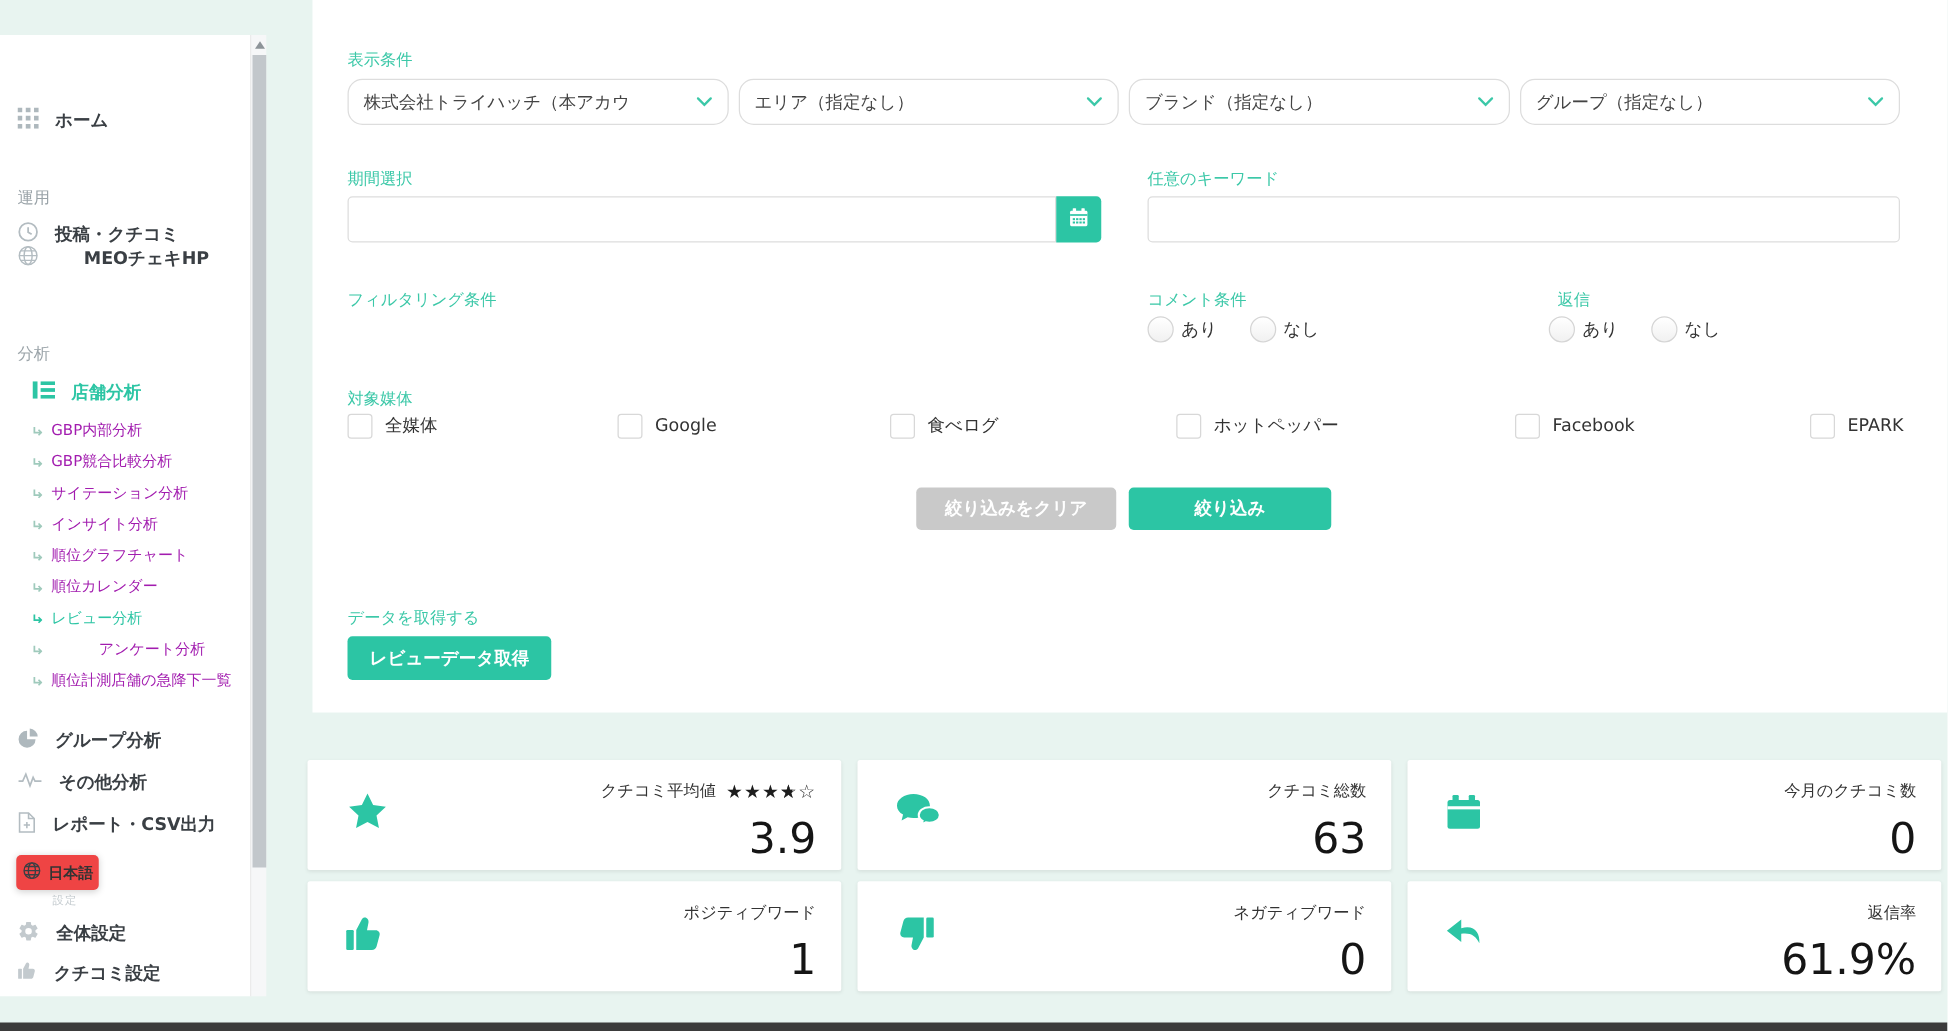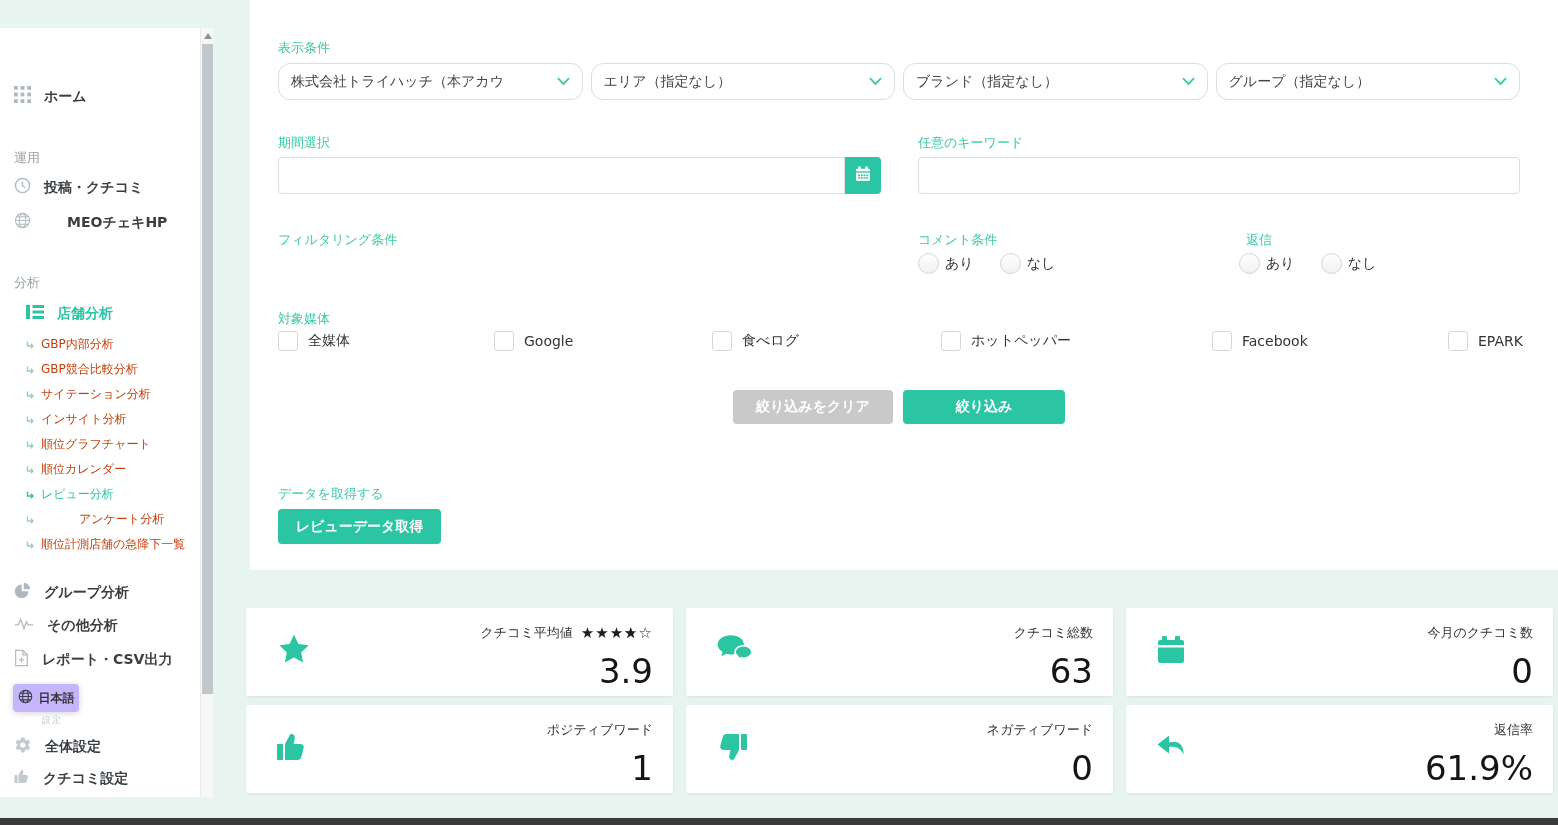--- a/index.html
+++ b/index.html
@@ -5,24 +5,24 @@
   * { margin:0; padding:0; box-sizing:border-box; }
   html,body { width:1558px; height:825px; }
   body { position:relative; background:#e8f4f0; font-family:"DejaVu Sans","Liberation Sans",sans-serif; color:#333; overflow:hidden; }
 
   
   #sidebar { position:absolute; left:0; top:28px; width:200px; height:769px; background:#fff; }
   .srow { position:absolute; left:14px; display:flex; align-items:center; gap:13px; cursor:pointer; }
   .srow .slabel { font-size:14px; font-weight:bold; color:#3a3f44; white-space:nowrap; }
   .ssec { position:absolute; left:14px; font-size:13px; color:#9aa3a8; }
   .ssub { position:absolute; left:26px; display:flex; align-items:center; gap:7px; cursor:pointer; }
-  .ssub .sublabel { font-size:12px; color:#c2410c; white-space:nowrap; }
+  .ssub .sublabel { font-size:12px; color:#a21caf; white-space:nowrap; }
   .ssub.active .sublabel { color:#2cc5a4; }
   .srow.active .slabel { color:#2cc5a4; }
-  .lang-box { position:absolute; left:13px; top:656px; width:66px; height:28px; background:#c4b5fd; border-radius:4px;
+  .lang-box { position:absolute; left:13px; top:656px; width:66px; height:28px; background:#ef4444; border-radius:4px;
               box-shadow:0 1px 6px rgba(0,0,0,.18); display:flex; align-items:center; justify-content:center; gap:6px;
               font-size:12px; font-weight:bold; color:#333; cursor:pointer; z-index:5; }
   .faint-settings { position:absolute; left:42px; top:686px; font-size:9px; color:#c4cbcf; letter-spacing:1px; }
 
   
   #scrollbar { position:absolute; left:200px; top:28px; width:13px; height:769px; background:#f6f7f8; border-left:1px solid #ebebeb; }
   #scroll-arrow { position:absolute; left:3px; top:5px; width:0; height:0; border-left:4px solid transparent; border-right:4px solid transparent; border-bottom:6px solid #8d9499; }
   #scroll-thumb { position:absolute; left:1px; top:16px; width:11px; height:650px; background:#c2c7cb; }
 
   
@@ -100,21 +100,21 @@
   <div class="srow" style="top:149px;">
     <span>
       <svg width="17" height="17" viewBox="0 0 18 18">
           <circle cx="9" cy="9" r="7.5" fill="none" stroke="#b3bcc1" stroke-width="1.5"></circle>
           <path d="M9 5v4.3l3 1.8" fill="none" stroke="#b3bcc1" stroke-width="1.5"></path>
         </svg>
     </span>
     <span class="slabel">投稿・クチコミ</span>
   </div>
 
-  <div class="srow" style="top:184px;gap:36px;">
+  <div class="srow" style="top:168px;gap:36px;">
     <span>
       <svg width="17" height="17" viewBox="0 0 18 18">
           <g fill="none" stroke="#b3bcc1" stroke-width="1.2">
             <circle cx="9" cy="9" r="7.5"></circle>
             <ellipse cx="9" cy="9" rx="3.4" ry="7.5"></ellipse>
             <path d="M1.5 9h15M2.5 5h13M2.5 13h13"></path>
           </g>
         </svg>
     </span>
     <span class="slabel">MEOチェキHP</span>

